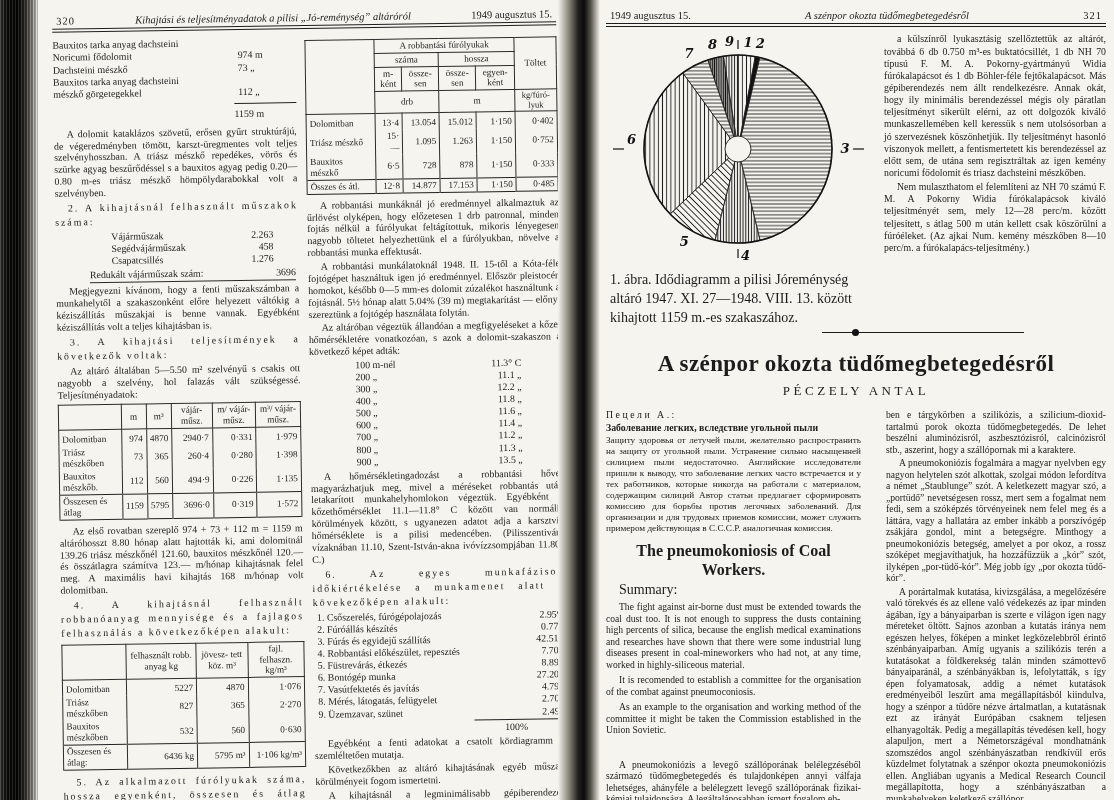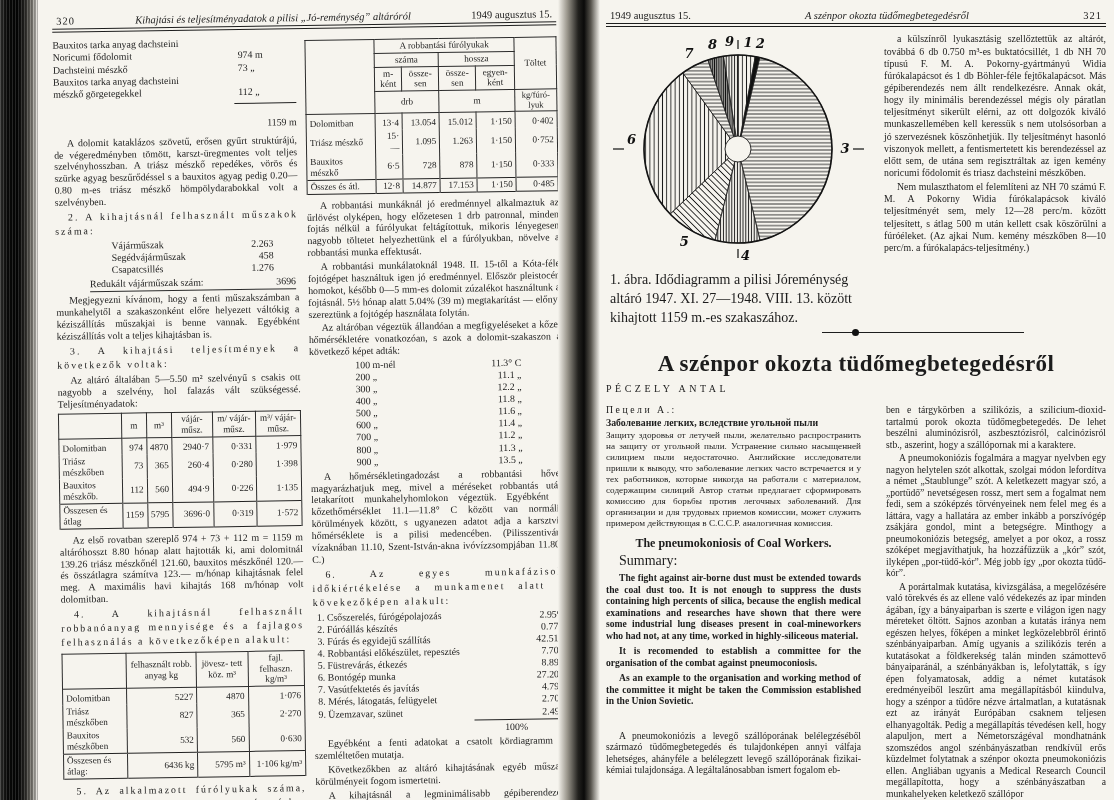--- a/index.html
+++ b/index.html
@@ -26,21 +26,21 @@
   .col-2{flex:1;}
   p{margin:0 0 2px;}
   .just{text-align:justify;text-indent:13px;}
   .noind{text-indent:0;}
   .sechead{text-indent:13px;letter-spacing:2px;line-height:1.42;text-align:justify;margin:2px 0;}
 
   .pair-row{display:flex;justify-content:space-between;line-height:1.22;}
   .strata{margin:0 0 5px;}
   .strata .pv{width:58px;flex:0 0 auto;}
   .strata-total{display:flex;justify-content:flex-end;margin:0 0 6px;}
-  .strata-total .pv{border-top:0.9px solid #222;width:62px;text-align:right;padding-top:13px;}
+  .strata-total .pv{border-top:0.9px solid #222;width:62px;text-align:left;padding-top:4px;}
   .shifts{margin:1px 0 1px 56px;width:162px;}
   .redline{display:flex;justify-content:space-between;margin:2px 0 2px 34px;width:206px;border-bottom:0.8px solid #2a2a2a;padding-bottom:1px;}
   .temps{margin:1px 0 2px 46px;width:166px;}
   .phases{margin:1px 0 0 4px;}
   .phases .pl{flex:1;}
   .phases .pv{width:46px;text-align:right;flex:0 0 auto;}
   .phase-total{text-align:right;margin:1px 8px 3px 0;}
   .phase-total span{display:inline-block;border-top:0.9px solid #222;width:84px;text-align:center;padding-top:1px;}
 
   table.dtable{width:100%;border-collapse:collapse;border:1.5px solid #222;font-size:9.2px;margin:4px 0 5px;}
@@ -55,30 +55,30 @@
 
   
   .rp-top{display:flex;gap:10px;margin-top:6px;}
   .fig{margin:0;width:268px;flex:0 0 auto;}
   .fig svg{display:block;margin:0 auto;}
   .fig figcaption{font-size:14px;line-height:1.35;margin-top:4px;padding:0 4px;}
   .intro{flex:1;font-size:9.8px;line-height:1.24;}
   .dinkus{margin:4px 0 2px 216px;width:202px;border-top:1.1px solid #1d1d1d;position:relative;height:6px;}
   .dinkus .dot{position:absolute;left:30px;top:-4px;width:7px;height:7px;border-radius:50%;background:#111;}
   .art-title{font-size:23px;font-weight:bold;text-align:center;margin:12px 0 4px;letter-spacing:0.4px;}
-  .art-author{font-size:10px;letter-spacing:3.5px;margin:6px 0 10px;}
+  .art-author{text-align:center;font-size:13px;letter-spacing:3.5px;margin:6px 0 10px;}
   .rp-cols{display:flex;gap:25px;font-size:9.6px;line-height:1.2;}
   .colA{width:255px;flex:0 0 auto;}
   .colB{flex:1;}
   .ru-author{letter-spacing:2.5px;font-size:9.8px;margin-bottom:1px;}
   .ru-title{font-weight:bold;font-size:9.8px;line-height:1.2;margin-bottom:1px;}
   .ru-body{font-size:9.2px;line-height:1.2;}
-  .en-title{font-weight:bold;text-align:center;font-size:12px;margin:7px 0 3px;}
+  .en-title{font-weight:bold;text-align:center;font-size:16px;margin:7px 0 3px;}
   .summary-label{text-indent:13px;font-size:14px;margin-bottom:2px;}
-  .colA .eng{margin-bottom:4px;font-weight:bold;}
+  .colA .eng{margin-bottom:4px;}
   .hu-start{margin-top:23px;}
   .pie-label{font:italic bold 13px "DejaVu Serif",serif;fill:#111;}
   .pie-tick{stroke:#111;stroke-width:1.2;}
 </style>
 </head>
 <body>
 
 <div class="band-left"></div>
 <div class="band-gutter"></div>
 

